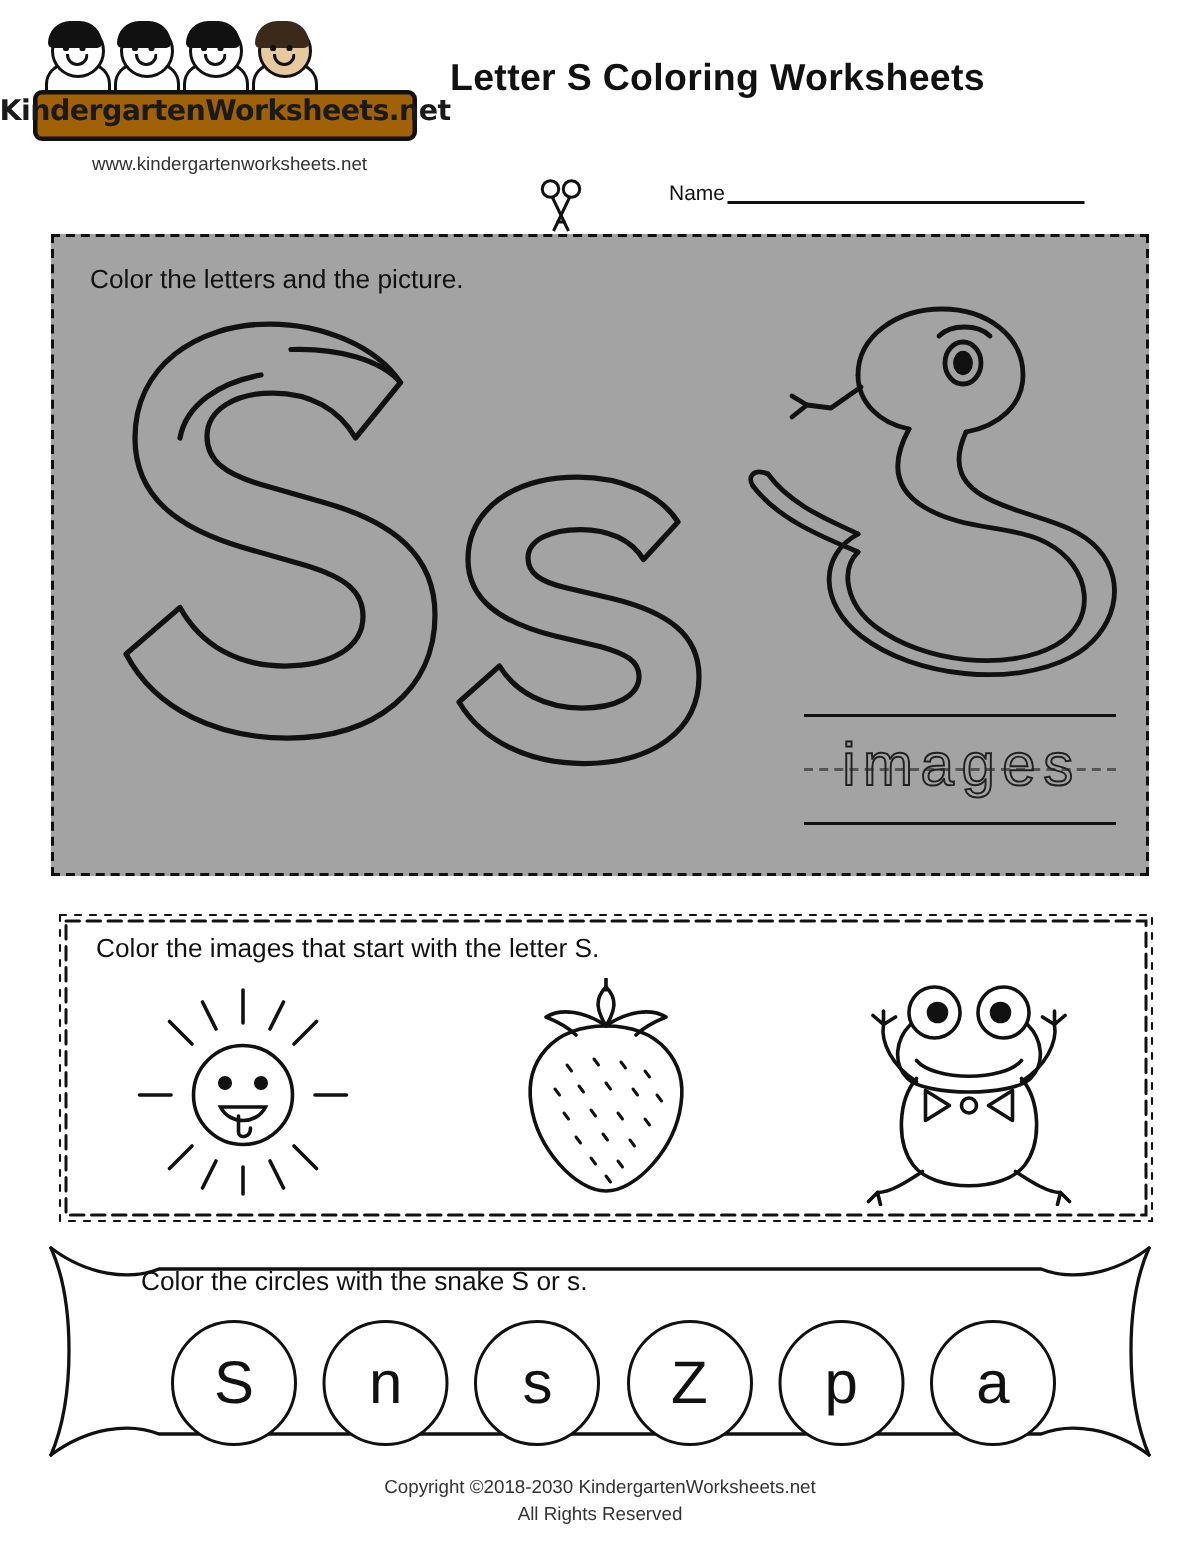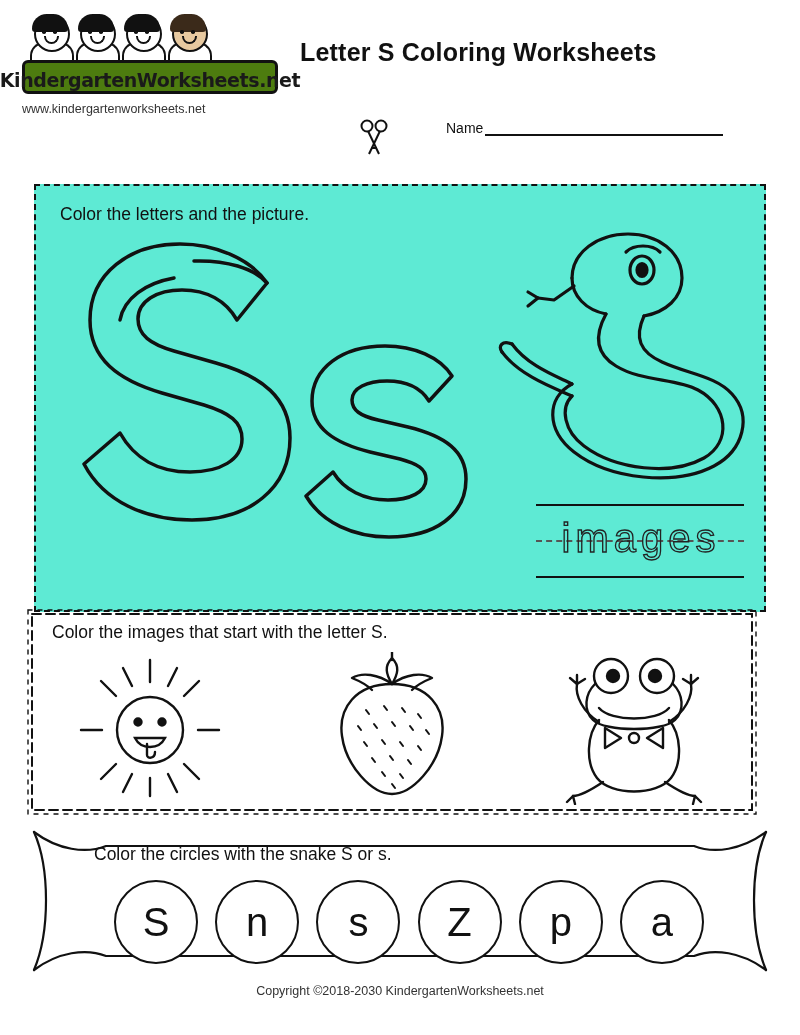--- a/index.html
+++ b/index.html
@@ -87,41 +87,41 @@
   .kid.k4 { left: 144px; }
   .kid.k4 .hair { background:#3b2a1a; }
   .kid.k4 .head { background:#e7c9a0; }
 
   .logo-bar {
     position: absolute;
     left: 0;
     top: 44px;
     width: 256px;
     height: 34px;
-    background: #4d7c0f;
+    background: #a16207;
     border: 3px solid #111;
     border-radius: 6px;
     box-sizing: border-box;
     display: flex;
-    align-items: flex-end;
+    align-items: flex-start;
     justify-content: center;
   }
   .logo-text {
     font-family: "DejaVu Sans", sans-serif;
     font-weight: bold;
     font-size: 19px;
     letter-spacing: -0.4px;
     white-space: nowrap;
   }
   .site-url {
     position: absolute;
     left: 0;
     top: 86px;
     width: 262px;
-    text-align: left;
+    text-align: center;
     font-size: 12.5px;
     color: #333;
     font-family: "Liberation Sans", sans-serif;
   }
 
   .worksheet-title {
     position: absolute;
     left: 300px;
     top: 38px;
     font-size: 25px;
@@ -154,26 +154,26 @@
     left: 352px;
     top: 118px;
     width: 44px;
     height: 44px;
   }
 
   
   .sec1 {
     position: absolute;
     left: 34px;
-    top: 184px;
+    top: 156px;
     width: 732px;
     height: 428px;
     border: 2px dashed #111;
     box-sizing: border-box;
-    background: #5eead4;
+    background: #a3a3a3;
   }
   .sec-instruction {
     position: absolute;
     font-size: 17.5px;
     color: #111;
     font-family: "Liberation Sans", sans-serif;
   }
   .sec1 .sec-instruction { left: 24px; top: 18px; }
 
   .letters-svg {
@@ -214,21 +214,21 @@
     font-size: 40px;
     font-family: "Liberation Sans", sans-serif;
     color: transparent;
     -webkit-text-stroke: 1.3px #222;
     letter-spacing: 5px;
   }
 
   
   .sec2 {
     position: absolute;
-    left: 26px;
+    left: 38px;
     top: 608px;
     width: 732px;
     height: 208px;
     text-align: center;
   }
   .sec2-border {
     position: absolute;
     inset: 0;
   }
   .sec2 .sec-instruction { left: 26px; top: 14px; }
@@ -572,13 +572,14 @@
     <div class="circle">n</div>
     <div class="circle">s</div>
     <div class="circle">Z</div>
     <div class="circle">p</div>
     <div class="circle">a</div>
   </div>
 </div>
 
 <div class="footer">
   <div>Copyright ©2018-2030 KindergartenWorksheets.net</div>
+  <div>All Rights Reserved</div>
 </div>
 
 </body></html>

